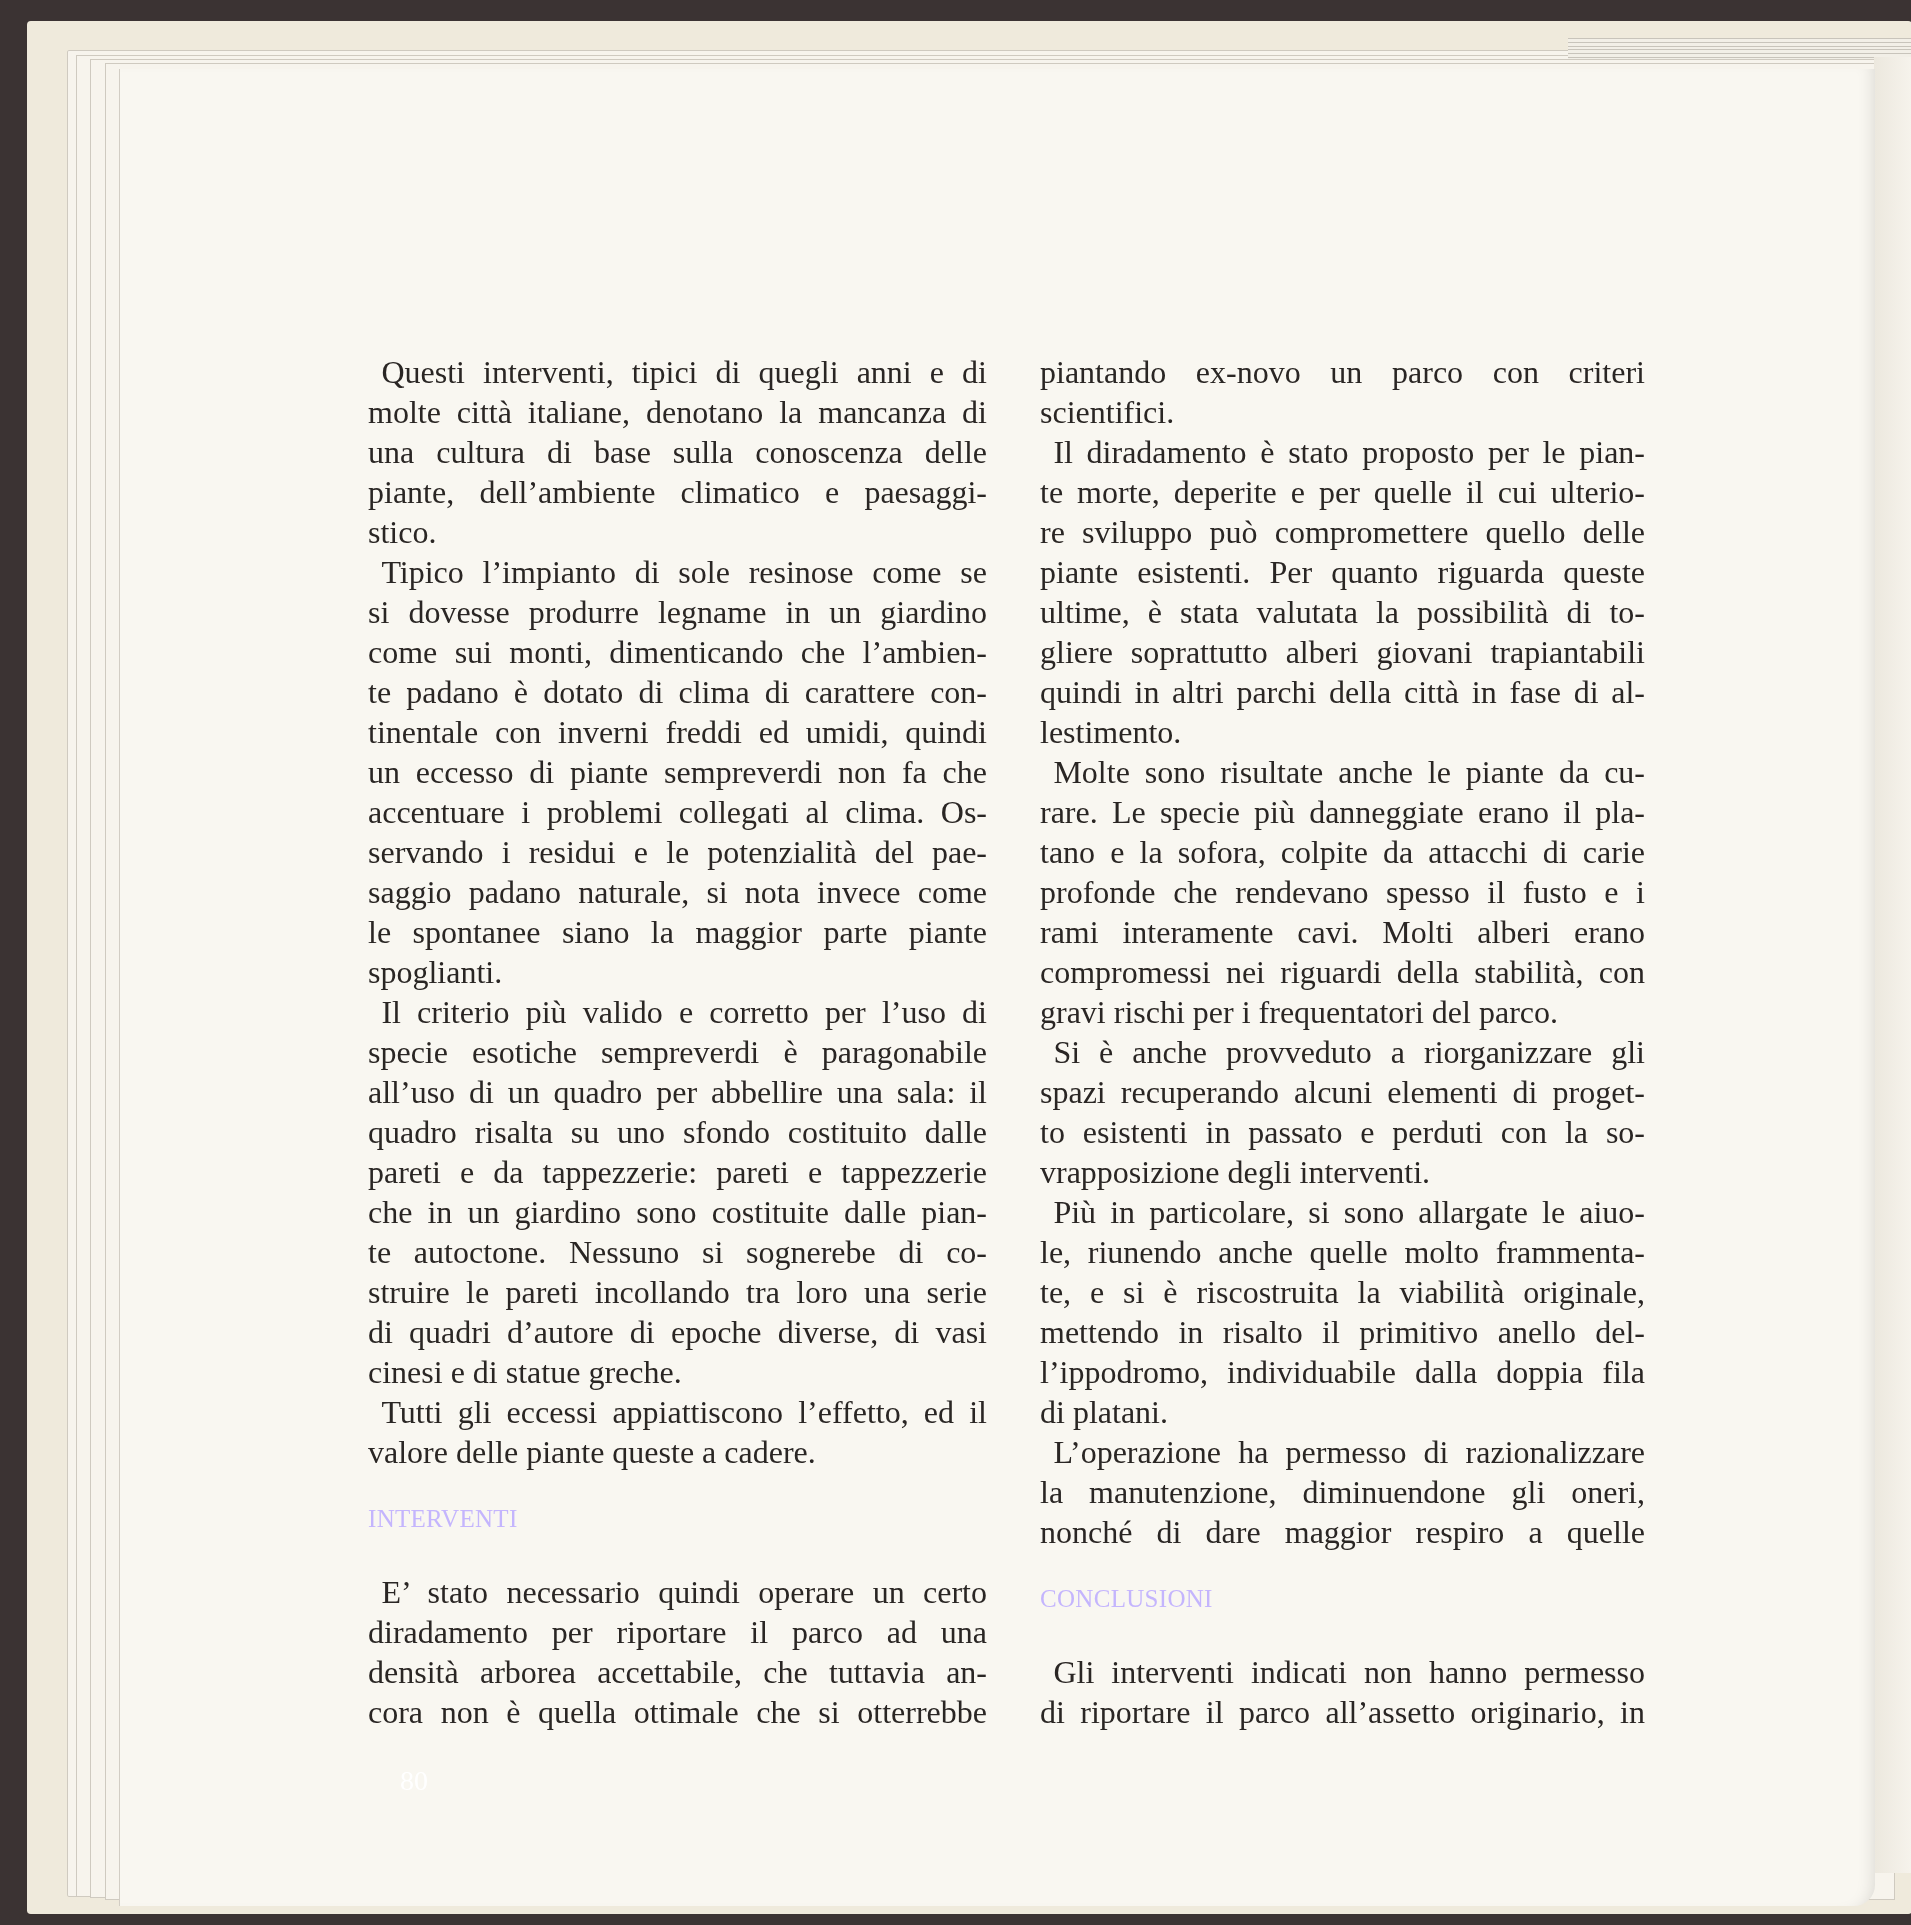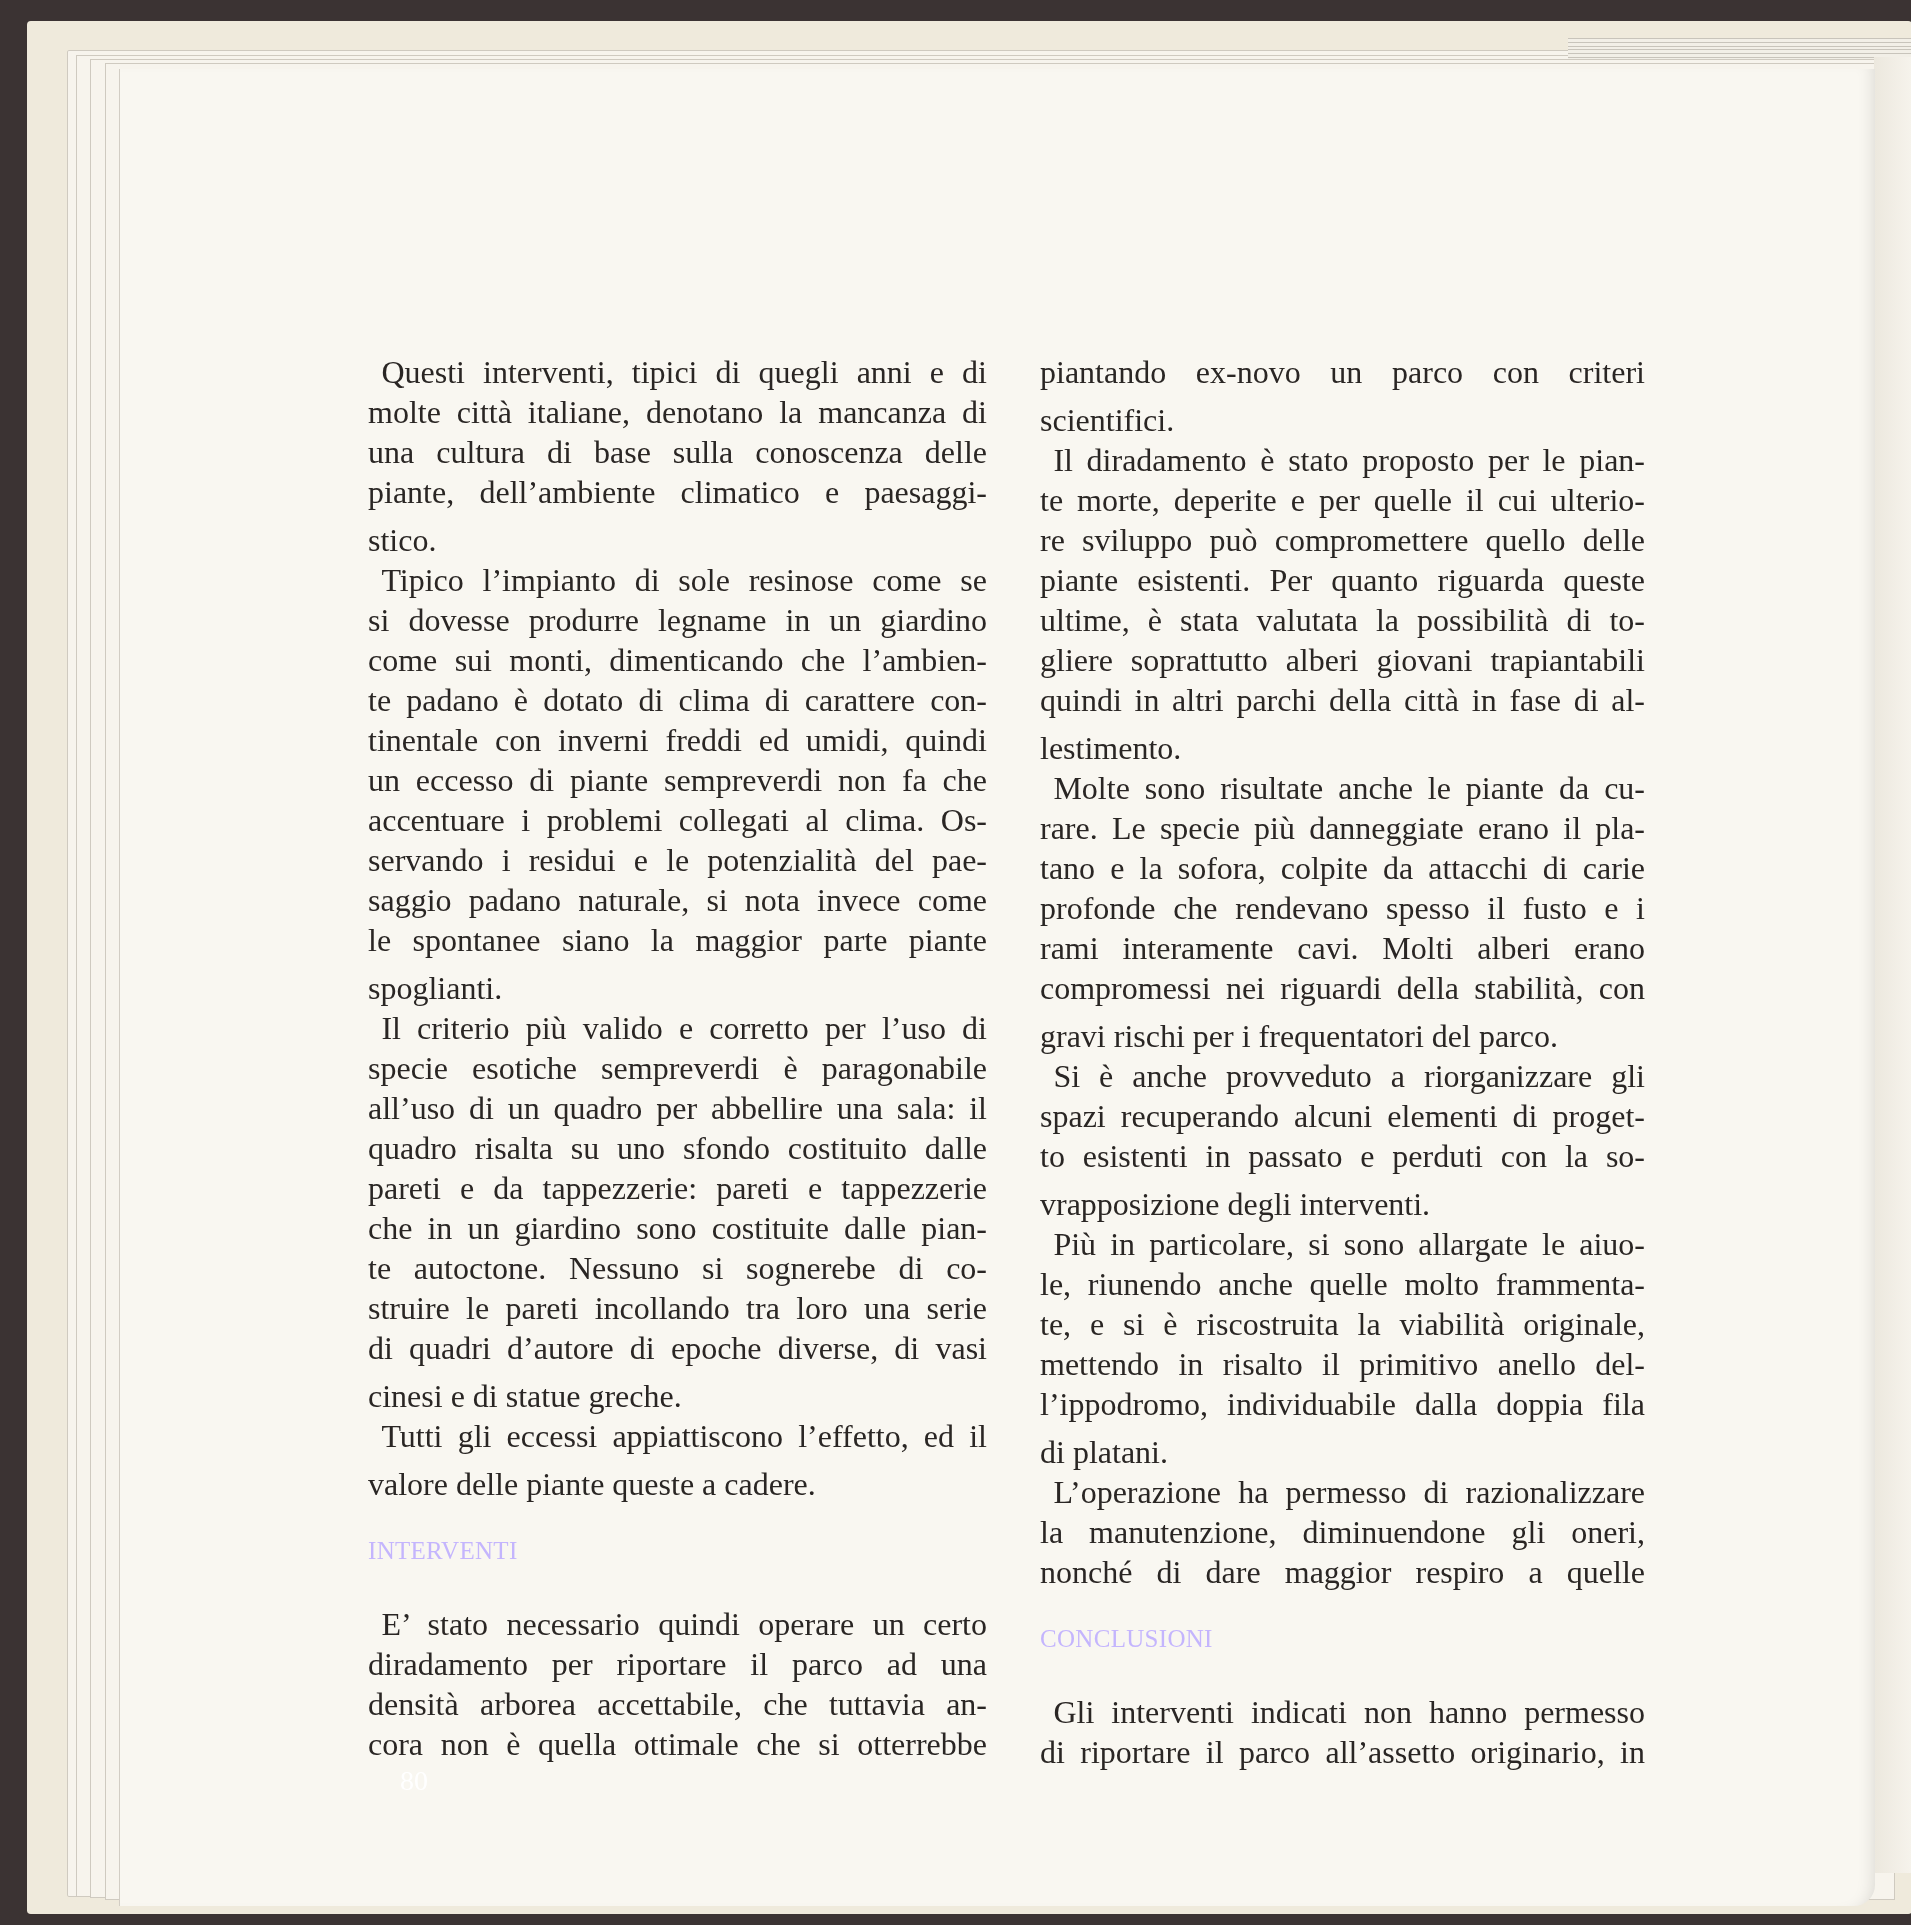--- a/index.html
+++ b/index.html
@@ -11,21 +11,21 @@
   .s2{left:76px;top:55px;width:1807px;height:1840px;}
   .s3{left:90px;top:59px;width:1797px;height:1837px;}
   .s4{left:105px;top:63px;width:1788px;height:1835px;}
   .page{position:absolute;left:119px;top:69px;width:1755px;height:1837px;background:#f9f7f1;border-left:1px solid #d2cdc4;border-radius:0 0 21px 0;box-shadow:inset -13.4px 0 17px -13.4px rgba(0,0,0,0.15);}
   .right-edge{position:absolute;left:1874px;top:57px;width:38px;height:1816px;background:linear-gradient(to right,#ece8de,#f6f3ec);}
   .right-lines{position:absolute;left:1568px;top:38px;width:344px;height:21px;background:repeating-linear-gradient(to bottom,#c8c4bb 0,#c8c4bb 1px,#f2efe7 1px,#f2efe7 3.8px);}
   .col{position:absolute;top:352px;width:619px;font-size:32px;color:#2a2624;}
   .col.left{left:368px;}
   .col.right{left:1040px;width:605px;}
   .line{display:block;height:40px;line-height:40px;white-space:nowrap;text-align:justify;text-align-last:justify;}
-  .line.last{text-align-last:left;margin-top:8px;}
+  .line.last{text-align-last:left;}
   .line.indent{padding-left:13.4px;}
   .heading{display:block;height:40px;line-height:40px;font-size:25px;letter-spacing:0.3px;color:#c4b5fd;}
   .spacer{display:block;height:40px;}
   .pagenum{position:absolute;left:400px;top:1765px;font-size:28px;color:#ffffff;}
 </style>
 </head>
 <body>
 
 <div class="top-strip"></div>
 <div class="stack-back"></div>

